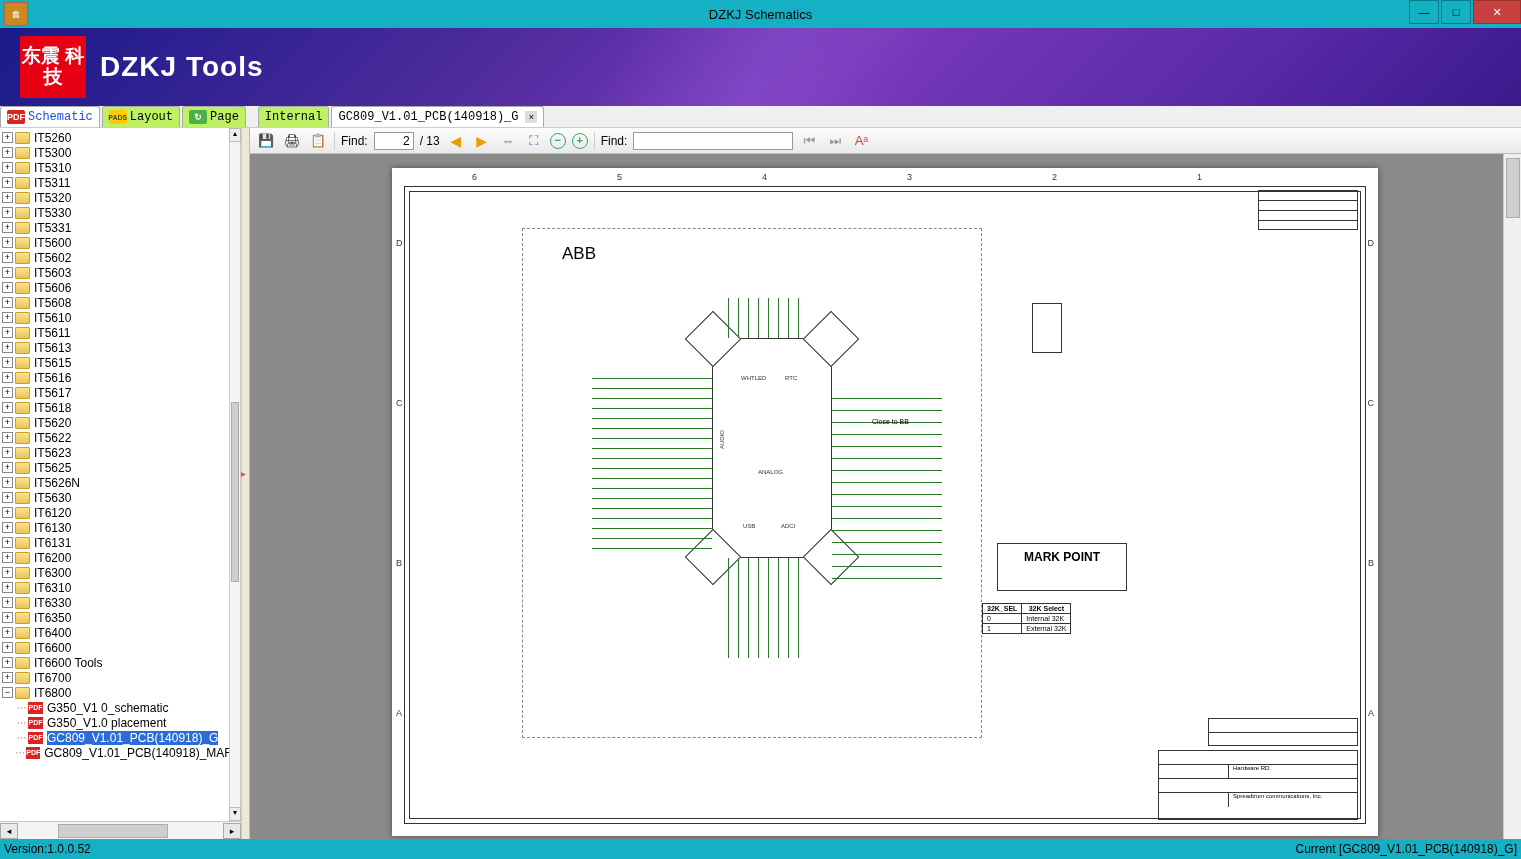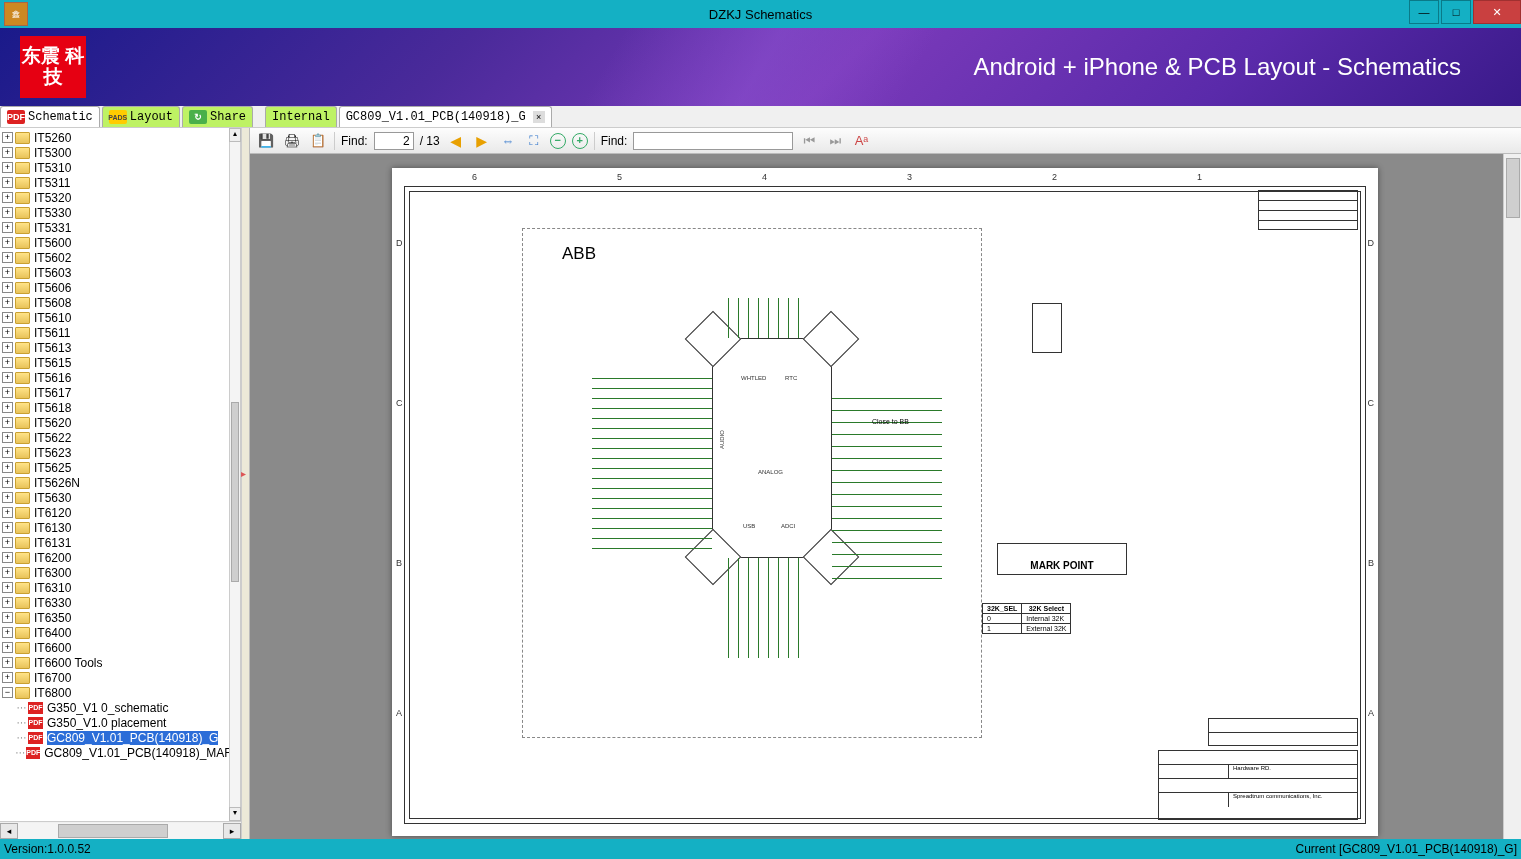--- a/index.html
+++ b/index.html
@@ -17,21 +17,21 @@
 .banner-tag { margin-left: auto; font-size: 24px; z-index: 1; padding-right: 40px; }
 .tabbar { height: 22px; background: #f0f0f0; border-bottom: 1px solid #ccc; display: flex; align-items: stretch; font-size: 12px; }
 .side-tab, .doc-tab { display: flex; align-items: center; padding: 0 6px; border: 1px solid #aaa; border-bottom: none; background: #bef264; margin-right: 2px; cursor: pointer; border-radius: 3px 3px 0 0; gap: 3px; }
 .side-tab.active, .doc-tab.active { background: #fff; }
 .tab-ico { width: 18px; height: 14px; font-size: 9px; font-weight: bold; display: flex; align-items: center; justify-content: center; border-radius: 2px; }
 .ico-pdf { background: #d22; color: #fff; }
 .ico-pads { background: #ffcc00; color: #444; font-size: 7px; }
 .ico-share { background: #4ab04a; color: #fff; }
 .tab-close { width: 12px; height: 12px; background: #ddd; font-size: 9px; display: flex; align-items: center; justify-content: center; margin-left: 4px; }
 .side-tab .lbl, .doc-tab .lbl { font-family: "Courier New", monospace; font-size: 12px; }
-.side-tab.active .lbl { color: #000000; }
+.side-tab.active .lbl { color: #1d4ed8; }
 .main { flex: 1; display: flex; min-height: 0; }
 .sidebar { width: 242px; background: #fff; border-right: 1px solid #ccc; display: flex; flex-direction: column; }
 .tree { flex: 1; overflow: hidden; font-family: "Courier New", monospace; font-size: 12px; padding-top: 2px; }
 .tree-row { height: 15px; display: flex; align-items: center; white-space: nowrap; cursor: pointer; padding-left: 2px; }
 .tree-row .exp { width: 11px; height: 11px; border: 1px solid #888; font-size: 9px; line-height: 9px; text-align: center; margin-right: 2px; background: #fff; }
 .tree-row .spacer { width: 13px; display: inline-block; }
 .tree-row .dots { width: 13px; color: #888; font-size: 10px; text-align: center; }
 .ico-folder { width: 15px; height: 12px; background: linear-gradient(#ffe388,#e8c35a); border: 1px solid #c9a030; border-radius: 1px; margin-right: 4px; }
 .ico-pdfsm { width: 15px; height: 12px; background: #d22; color: #fff; font-size: 7px; font-weight: bold; display: flex; align-items: center; justify-content: center; margin-right: 4px; }
 .tree-row.selected .txt { background: #2b6dd8; color: #fff; }
@@ -81,35 +81,35 @@
   <div class="win-buttons">
     <div class="win-btn">—</div>
     <div class="win-btn">□</div>
     <div class="win-btn close">✕</div>
   </div>
 </div>
 
 <div class="banner">
   <div class="logo-box">东震
 科技</div>
-  <div class="banner-tag">Android + iPhone &amp; PCB Layout - Schematics</div>
+  <div class="banner-tool">DZKJ Tools</div>
 </div>
 
 <div class="tabbar">
   <div class="side-tab active">
     <span class="tab-ico ico-pdf">PDF</span>
     <span class="lbl">Schematic</span>
   </div>
   <div class="side-tab">
     <span class="tab-ico ico-pads">PADS</span>
     <span class="lbl">Layout</span>
   </div>
   <div class="side-tab">
     <span class="tab-ico ico-share">↻</span>
-    <span class="lbl">Share</span>
+    <span class="lbl">Page</span>
   </div>
   <div style="width:10px"></div>
   <div class="doc-tab">
     <span class="lbl">Internal</span>
   </div>
   <div class="doc-tab active">
     <span class="lbl">GC809_V1.01_PCB(140918)_G</span>
     <span class="tab-close">×</span>
   </div>
 </div>
@@ -469,21 +469,21 @@
             <div class="netv" style="left: 376px; top: 390px; height: 100px;"></div>
             <div class="netv" style="left: 386px; top: 390px; height: 100px;"></div>
             <div class="netv" style="left: 396px; top: 390px; height: 100px;"></div>
             <div class="netv" style="left: 406px; top: 390px; height: 100px;"></div>
           </div>
 
         <span style="position:absolute;left:480px;top:250px;font-size:7px">Close to BB</span>
 
         <div class="smallbox" style="left:640px;top:135px;width:30px;height:50px"></div>
 
-        <div class="smallbox" style="left:605px;top:375px;width:130px;height:32px;padding-top:16px;font-family:serif;font-size:10px">
+        <div class="smallbox" style="left:605px;top:375px;width:130px;height:48px;padding-top:6px;font-family:serif;font-size:12px">
           <b>MARK POINT</b>
         </div>
 
         <table class="tbl" style="left:590px;top:435px">
           <tbody>
               <tr>
                 <th>32K_SEL</th>
                 <th>32K Select</th>
               </tr>
           <tr>

